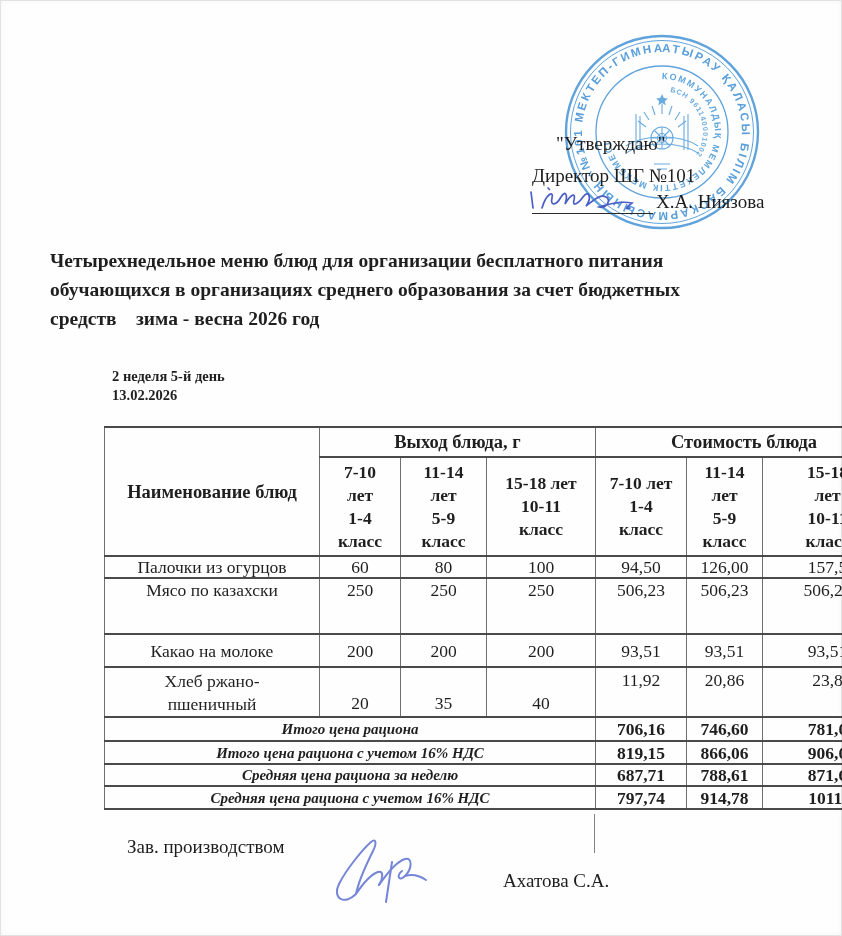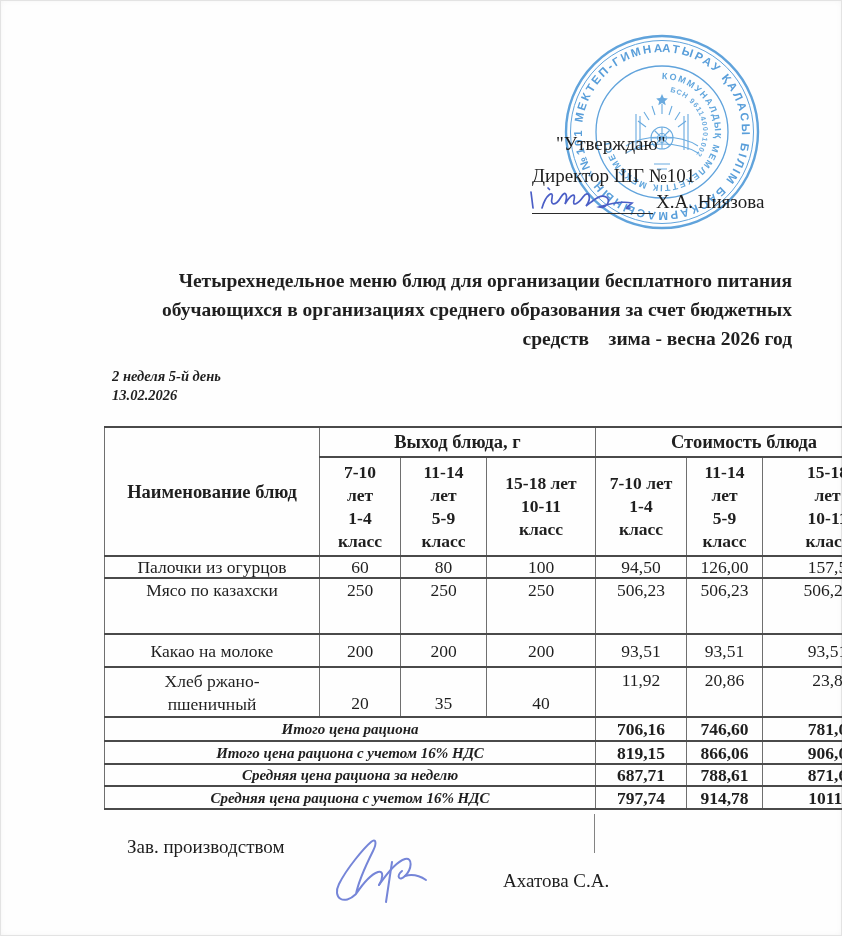--- a/index.html
+++ b/index.html
@@ -15,25 +15,25 @@
   .a-dir  { top:165px; left:532px; }
   .a-name { top:191px; left:656px; }
   .sig-underline { position:absolute; top:213px; left:532px; width:121px; height:0;
                    border-bottom:1.5px solid #2a2a2a; }
   .sig-director { position:absolute; top:182px; left:528px; }
   
   .stamp { position:absolute; top:26px; left:556px; width:212px; height:212px;
            mix-blend-mode:multiply; opacity:.88; }
   .stamp text { font-family:"Liberation Sans", sans-serif; font-weight:bold; }
   
-  .doc-title { position:absolute; top:246px; left:50px; width:742px; text-align:right;
-               font-weight:bold; font-size:19.5px; line-height:29px; color:#1f1f1f;margin-top:20px; }
+  .doc-title { position:absolute; top:246px; left:50px; width:742px; text-align:left;
+               font-weight:bold; font-size:19.5px; line-height:29px; color:#1f1f1f; }
   .doc-title div { white-space:pre-wrap; }
   .period { position:absolute; top:367px; left:112px; font-weight:bold; font-size:14.5px;
-            line-height:19px; color:#1f1f1f;font-style:italic; }
+            line-height:19px; color:#1f1f1f; }
   
   .menu-table { position:absolute; top:426px; left:104px; width:788px;
                 border-collapse:collapse; table-layout:fixed;
                 font-size:17.5px; color:#1f1f1f; }
   .menu-table td { border:1px solid #6f6f6f; border-top:2px solid #4a4a4a;
                    border-bottom:2px solid #4a4a4a; padding:0 2px;
                    text-align:center; vertical-align:middle; line-height:20px;
                    overflow:hidden; }
   .hdr { font-weight:bold; }
   .group-hdr { font-size:18.5px; }

